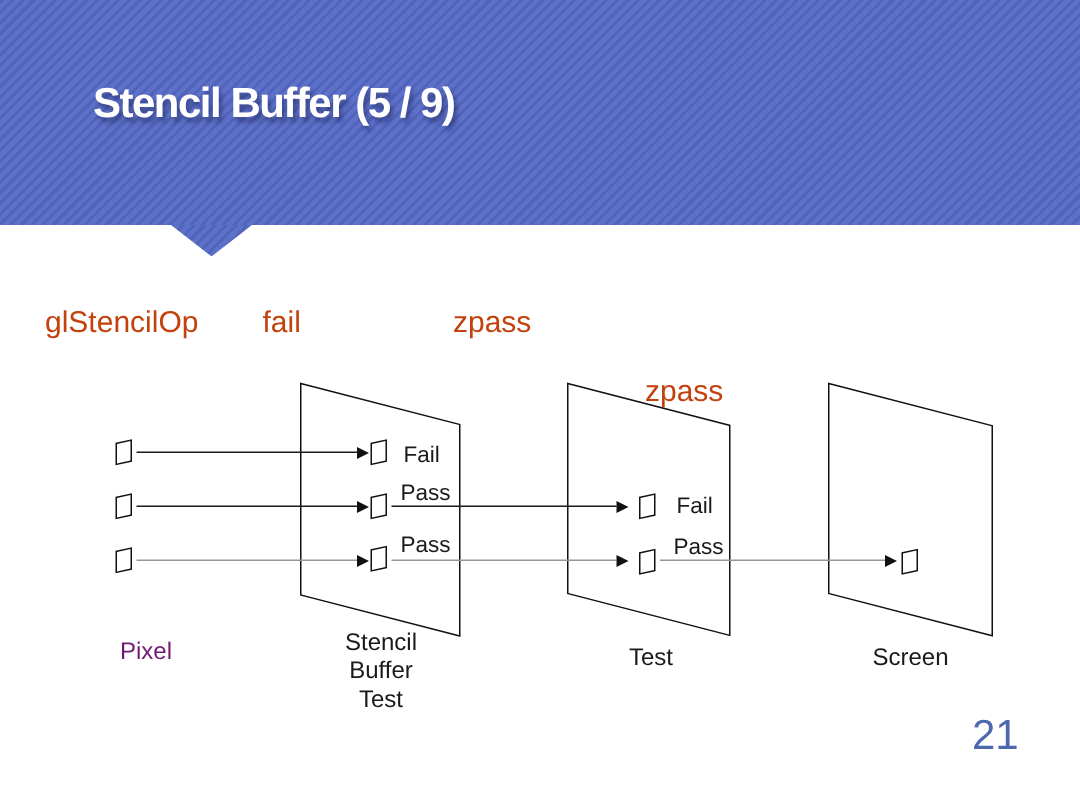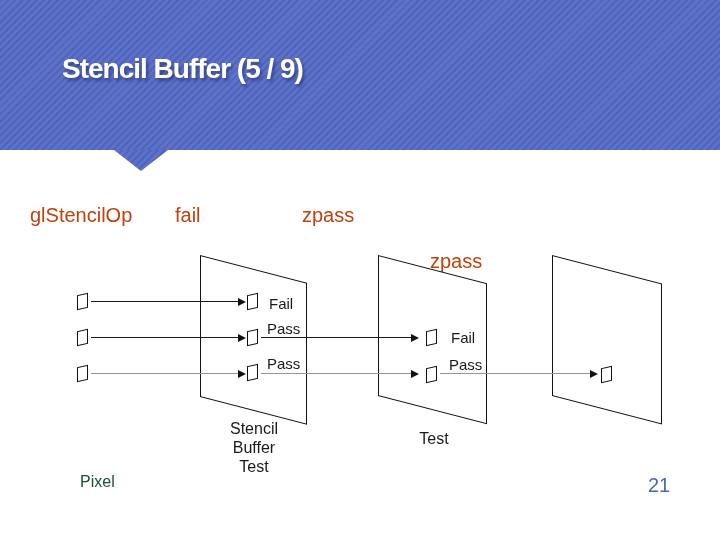--- a/index.html
+++ b/index.html
@@ -42,24 +42,24 @@
     background:#fff;transform:skewY(-12deg);
   }
   .hline{position:absolute;height:1.3px;background:#1a1a1a;}
   .hline.gray{background:#969696;}
   .arrow{
     position:absolute;width:0;height:0;
     border-top:4px solid transparent;border-bottom:4px solid transparent;
     border-left:8px solid #111;
   }
   .result-label{position:absolute;font-size:15px;color:#1a1a1a;white-space:nowrap;}
-  .caption{position:absolute;font-size:16px;color:#14532d;white-space:nowrap;margin-top:47px;}
+  .caption{position:absolute;font-size:16px;color:#701a75;white-space:nowrap;}
   .caption-box{position:absolute;font-size:16px;color:#1a1a1a;text-align:center;line-height:19px;}
   
-  .page-number{position:absolute;left:648px;top:474px;font-size:20px;color:#4d68ae;}
+  .page-number{position:absolute;left:648px;top:474px;font-size:28px;color:#4d68ae;}
 </style>
 </head>
 <body>
 
 <div class="slide">
 
   <div class="header-band">
     <h1 class="slide-title">Stencil Buffer (5 / 9)</h1>
   </div>
   <div class="header-chevron"></div>
@@ -108,16 +108,19 @@
   <div class="caption-box" style="left:209px;top:419px;width:90px;text-align:center;">
     <div>Stencil</div>
     <div>Buffer</div>
     <div>Test</div>
   </div>
 
   <div class="caption-box" style="left:389px;top:429px;width:90px;">
     <div>Test</div>
   </div>
 
+  <div class="caption-box" style="left:562px;top:429px;width:90px;">
+    <div>Screen</div>
+  </div>
 
   <span class="page-number">21</span>
 
 </div>
 
 </body></html>

